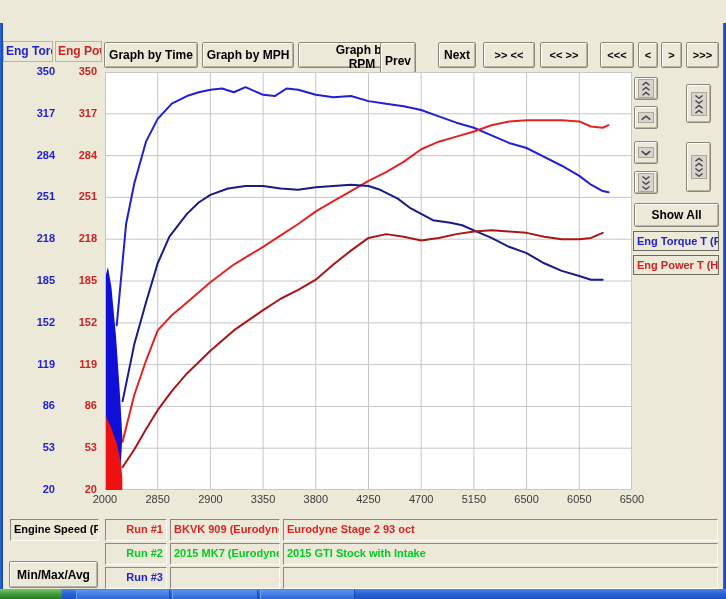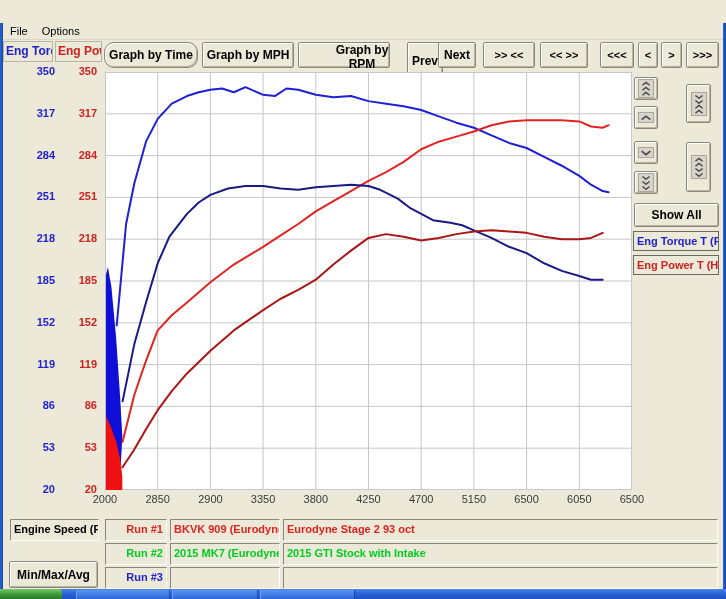--- a/index.html
+++ b/index.html
@@ -82,35 +82,31 @@
     background:linear-gradient(180deg,#78c868 0%,#3c9838 55%,#2a7a28 100%);border-radius:0 4px 0 0;}
   .taskseg{position:absolute;top:1px;height:9px;background:linear-gradient(180deg,#5a94f0,#2e66d8);
     border-left:1px solid #6aa0f4;border-right:1px solid #1c4ab0;}
 </style>
 </head>
 <body>
 
 <div class="window">
 
 
-  <div class="menubar">
-    <span class="menu-item">File</span>
-    <span class="menu-item">Options</span>
-  </div>
 
   <div class="edge left"></div>
   <div class="edge right"></div>
 
   <div class="axis-head t-blue" style="left:3px;width:50px;">Eng Torque</div>
   <div class="axis-head t-red" style="left:55px;width:47px;">Eng Power</div>
 
-  <button class="btn" style="left:104px;top:42px;width:94px;height:26px;border-radius:10px;">Graph by Time</button>
+  <button class="btn" style="left:104px;top:42px;width:94px;height:26px;">Graph by Time</button>
   <button class="btn" style="left:202px;top:42px;width:92px;height:26px;">Graph by MPH</button>
   <button class="btn" style="left:298px;top:42px;width:92px;height:26px;padding-left:36px;">Graph by RPM</button>
-  <button class="btn" style="left:407px;top:42px;width:36px;height:38px;">Prev</button>
+  <button class="btn" style="left:380px;top:42px;width:36px;height:38px;">Prev</button>
   <button class="btn" style="left:438px;top:42px;width:38px;height:26px;">Next</button>
   <button class="btn small" style="left:483px;top:42px;width:52px;height:26px;">&gt;&gt; &lt;&lt;</button>
   <button class="btn small" style="left:540px;top:42px;width:48px;height:26px;">&lt;&lt; &gt;&gt;</button>
   <button class="btn small" style="left:600px;top:42px;width:34px;height:26px;">&lt;&lt;&lt;</button>
   <button class="btn small" style="left:638px;top:42px;width:20px;height:26px;">&lt;</button>
   <button class="btn small" style="left:661px;top:42px;width:21px;height:26px;">&gt;</button>
   <button class="btn small" style="left:686px;top:42px;width:33px;height:26px;">&gt;&gt;&gt;</button>
 
   <svg id="chart-svg" class="chart-svg" width="527" height="418" viewBox="0 0 527 418">
       <rect x="0" y="0" width="527" height="418" fill="#ffffff" stroke="#9a968a" stroke-width="1"></rect>

